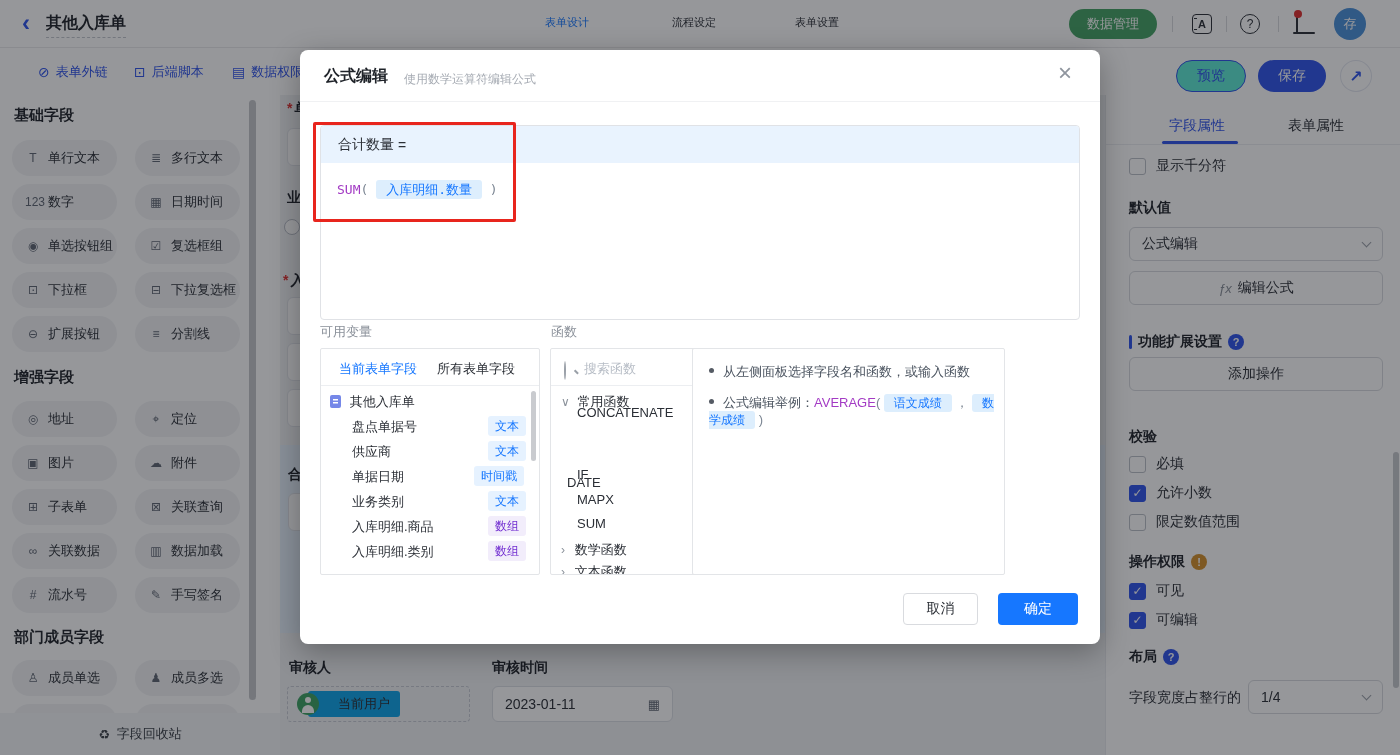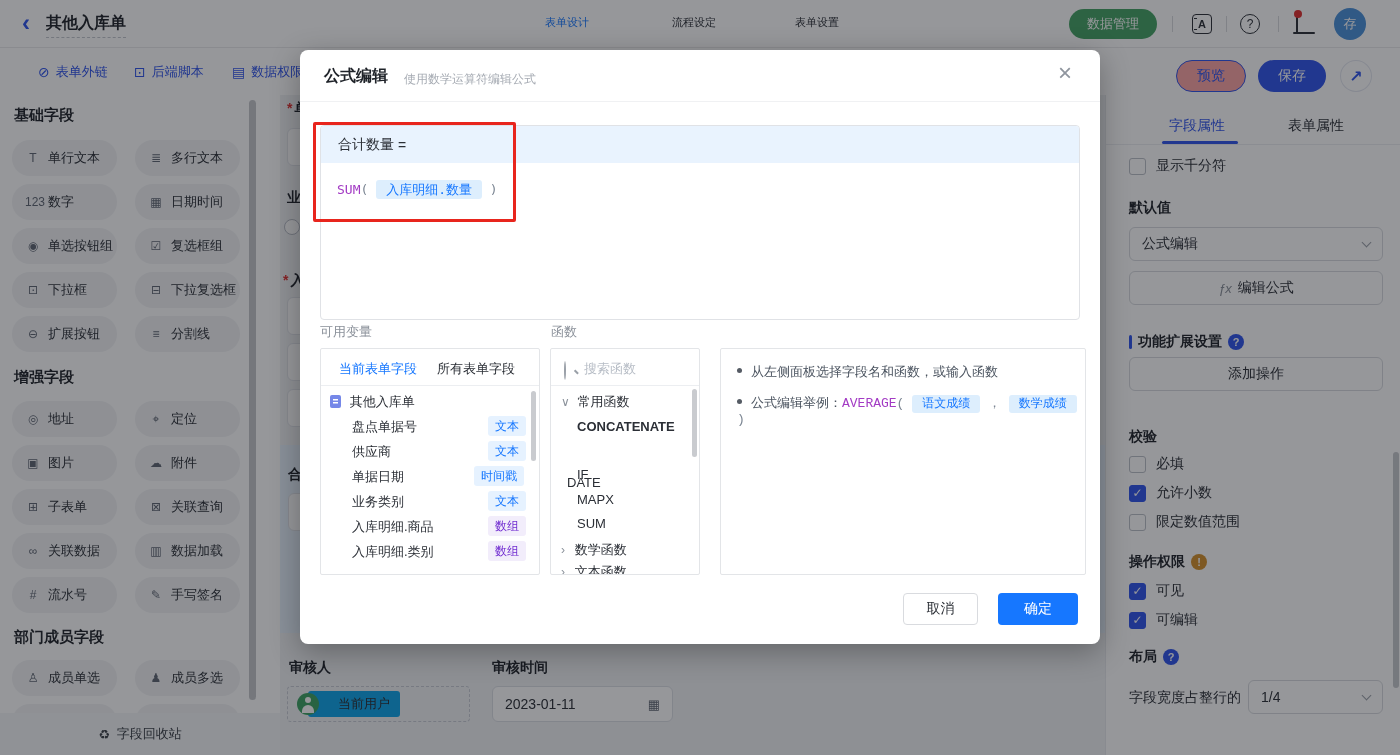--- a/index.html
+++ b/index.html
@@ -21,21 +21,21 @@
   .icon-help { width:20px; height:20px; border:1.6px solid #2b2f36; border-radius:50%; font-size:12px; display:flex; align-items:center; justify-content:center; }
   .bell { position:relative; width:16px; height:13px; border:1.7px solid #2b2f36; border-bottom:none; border-radius:8px 8px 0 0; }
   .bell:after { content:""; position:absolute; left:-4px; bottom:-2px; width:22px; height:2px; background:#2b2f36; border-radius:1px; }
   .bell .dot { position:absolute; right:-5px; top:-5px; width:8px; height:8px; border-radius:50%; background:#e02f2f; }
   .avatar { width:32px; height:32px; border-radius:50%; background:#4a90d9; color:#fff; font-size:13px; display:flex; align-items:center; justify-content:center; }
 
   
   .toolbar { position:absolute; left:0; top:48px; width:1400px; height:47px; background:#fff; z-index:1; }
   .tool-link { display:flex; align-items:center; gap:6px; color:#2f54eb; font-size:13px; cursor:pointer; }
   .tool-link .tli { font-size:14px; }
-  .btn-outline-round { height:32px; padding:0 20px; border:1.5px solid #2f54eb; color:#2f54eb; background:#fca5a5; border-radius:16px; font-size:14px; display:flex; align-items:center; cursor:pointer; }
+  .btn-outline-round { height:32px; padding:0 20px; border:1.5px solid #2f54eb; color:#2f54eb; background:#5eead4; border-radius:16px; font-size:14px; display:flex; align-items:center; cursor:pointer; }
   .btn-solid-round { height:32px; padding:0 20px; border:none; color:#fff; background:#2f54eb; border-radius:16px; font-size:14px; display:flex; align-items:center; cursor:pointer; }
   .share-circle { width:32px; height:32px; border-radius:50%; background:#fff; color:#2f54eb; font-size:16px; font-weight:bold; display:flex; align-items:center; justify-content:center; box-shadow:0 0 0 1px #e3e6ef inset; cursor:pointer; }
 
   
   .sidebar { position:absolute; left:0; top:95px; width:280px; height:660px; background:#fff; z-index:1; }
   .sec-title { font-size:15px; font-weight:bold; color:#1f2329; }
   .fgrid { display:grid; grid-template-columns:105px 105px; column-gap:18px; row-gap:8px; }
   .fpill { height:36px; background:#f2f3f5; border-radius:18px; display:flex; align-items:center; padding-left:13px; gap:7px; cursor:pointer; overflow:hidden; white-space:nowrap; }
   .fpill .fi { font-size:12px; color:#5f6672; width:16px; text-align:center; flex:none; }
   .fpill .fl { font-size:13px; color:#2b2f36; }
@@ -411,37 +411,37 @@
 
     <div class="panel" style="left:250px; width:150px;">
       <div class="vp-tabrow">
         <span class="abs mag" style="left:13px; top:13px;"></span>
         <span class="abs" style="left:33px; top:11px; font-size:13px; color:#b6bcc5;">搜索函数</span>
       </div>
       <div class="tree-row" style="left:10px; top:44px;">
         <span class="tree-chev">∨</span>
         <span style="margin-left:4px;">常用函数</span>
       </div>
-      <div class="tree-row" style="left:26px; top:70px;font-weight:bold;">CONCATENATE</div>
+      <div class="tree-row" style="left:26px; top:56px;">CONCATENATE</div>
       <div class="tree-row" style="left:16px; top:94px;margin-top:32px;">DATE</div>
       <div class="tree-row" style="left:26px; top:118px;">IF</div>
       <div class="tree-row" style="left:26px; top:143px;">MAPX</div>
       <div class="tree-row" style="left:26px; top:167px;">SUM</div>
       <div class="tree-row" style="left:10px; top:192px;">
         <span class="tree-chev">›</span>
         <span style="margin-left:6px;">数学函数</span>
       </div>
       <div class="tree-row" style="left:10px; top:214px;">
         <span class="tree-chev">›</span>
         <span style="margin-left:6px;">文本函数</span>
       </div>
       <div class="mini-scroll" style="left:141px; top:40px; height:68px;"></div>
     </div>
 
-    <div class="panel" style="left:420px; width:366px;font-family:Liberation Mono, monospace;">
+    <div class="panel" style="left:392px; width:313px;">
       <div class="abs hint-text" style="left:16px; top:14px;">
         <span class="hint-dot"></span><span>从左侧面板选择字段名和函数，或输入函数</span>
       </div>
       <div class="abs hint-text" style="left:16px; top:45px;">
         <span class="hint-dot"></span><span>公式编辑举例：</span><span class="fn-name">AVERAGE</span><span class="paren">(</span>
         <span class="chip" style="font-size:12px;">语文成绩</span>
         <span class="paren">，</span>
         <span class="chip" style="font-size:12px;">数学成绩</span>
         <span class="paren">)</span>
       </div>

